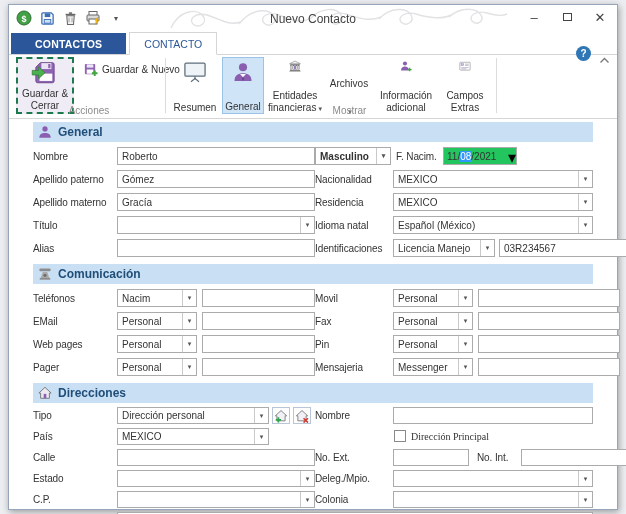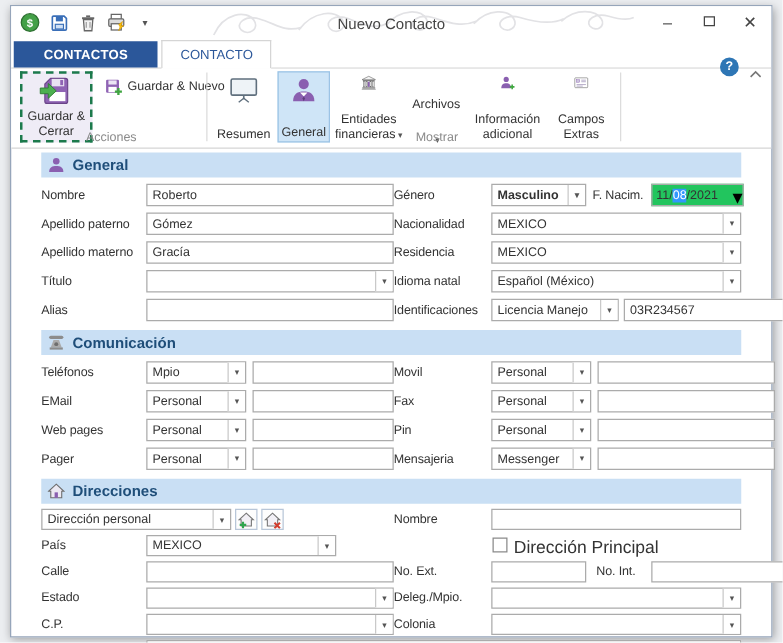--- a/index.html
+++ b/index.html
@@ -57,21 +57,21 @@
   .combo { height:100%; border:1px solid #ABABAB; background:#fff; display:flex; min-width:0; }
   .combo.fx1 { flex:1; }
   .combo .ct { flex:1; font-size:10px; padding:0 4px; overflow:hidden; white-space:nowrap; color:#333; display:flex; align-items:center; min-width:0; }
   .combo .ca { width:14px; flex:none; border-left:1px solid #c9c9c9; display:flex; align-items:center; justify-content:center; font-size:7px; color:#555; background:#fff; }
   .gap3 { width:3px; flex:none; } .gap4 { width:4px; flex:none; } .gap5 { width:5px; flex:none; } .gap8 { width:8px; flex:none; }
   .datefield { width:74px; flex:none; border:1px solid #ABABAB; background:#22c55e; display:flex; align-items:center; }
   .datefield .dtxt { flex:1; display:flex; align-items:center; font-size:10px; color:#333; padding-left:3px; white-space:pre; }
   .datefield .selseg { background:#3297FD; color:#fff; }
   .iconbtn { width:18px; height:100%; flex:none; border:1px solid #b8c6d8; background:#fdfdfd; display:flex; align-items:center; justify-content:center; }
   .cbox { width:12px; height:12px; border:1px solid #8a8a8a; background:#fff; margin:2px 5px 0 1px; flex:none; }
-  .cblab { font-size:14px; color:#333; display:flex; align-items:center; }
+  .cblab { font-size:10px; color:#333; display:flex; align-items:center;font-family:Liberation Serif, serif; }
 </style>
 </head>
 <body>
 
 <div class="window">
 
   <div class="titlebar">
     <div class="qat">
       <div class="qbtn">
         <svg width="16" height="16" viewBox="0 0 16 16">
@@ -239,21 +239,20 @@
         </svg>
       <span>General</span>
     </div>
 
     <div class="frow">
       <div class="half">
         <span class="lab L">Nombre</span>
         <input class="tin fx1" value="Roberto" style="">
       </div>
       <div class="halfr">
-        <span class="lab R">Género</span>
         <div class="combo" style="width:76px;font-weight:bold;">
           <span class="ct">Masculino</span>
             <span class="ca">▾</span>
         </div>
         <span class="gap5"></span>
         <span class="lab" style="width:47px;">F. Nacim.</span>
         <div class="datefield">
           <span class="dtxt"><span>11/</span><span class="selseg">08</span><span>/2021</span></span>
           <span class="ca" style="height:100%;">▾</span>
         </div>
@@ -328,21 +327,21 @@
         <rect x="2" y="12.5" width="12" height="2" fill="#8c8c8c"></rect>
         <circle cx="8" cy="9.5" r="1.8" fill="#6e6e6e"></circle>
       </svg>
       <span>Comunicación</span>
     </div>
 
     <div class="frow">
       <div class="half">
         <span class="lab L">Teléfonos</span>
         <div class="combo" style="width:80px;">
-            <span class="ct">Mpio</span>
+            <span class="ct">Nacim</span>
             <span class="ca">▾</span>
           </div>
         <span class="gap5"></span>
         <input class="tin fx1" value="" style="">
       </div>
       <div class="halfr">
         <span class="lab R">Movil</span>
         <div class="combo" style="width:80px;">
             <span class="ct">Personal</span>
             <span class="ca">▾</span>
@@ -418,20 +417,21 @@
     <div class="sechdr" style="margin-top:7px;">
       <svg width="14" height="14" viewBox="0 0 16 16">
         <path d="M8,1.5 L15,8 h-2 v6 h-10 v-6 h-2 z" fill="#ece9f2" stroke="#6e6e6e"></path>
           <rect x="6.5" y="9" width="3" height="5" fill="#8A5FB0"></rect>
       </svg>
       <span>Direcciones</span>
     </div>
 
     <div class="frow d">
       <div class="half">
+        <span class="lab L">Tipo</span>
         <div class="combo" style="width:152px;">
           <span class="ct">Dirección personal</span>
             <span class="ca">▾</span>
         </div>
         <span class="gap3"></span>
         <div class="iconbtn">
           <svg width="14" height="14" viewBox="0 0 16 16">
             <path d="M8,1.8 L14.5,7.8 h-1.8 v5.7 h-9.4 v-5.7 h-1.8 z" fill="#f2f0f6" stroke="#777"></path>
             <path d="M2,12.5 h6 M5,9.5 v6" stroke="#2EA44E" stroke-width="2"></path>
           </svg>

